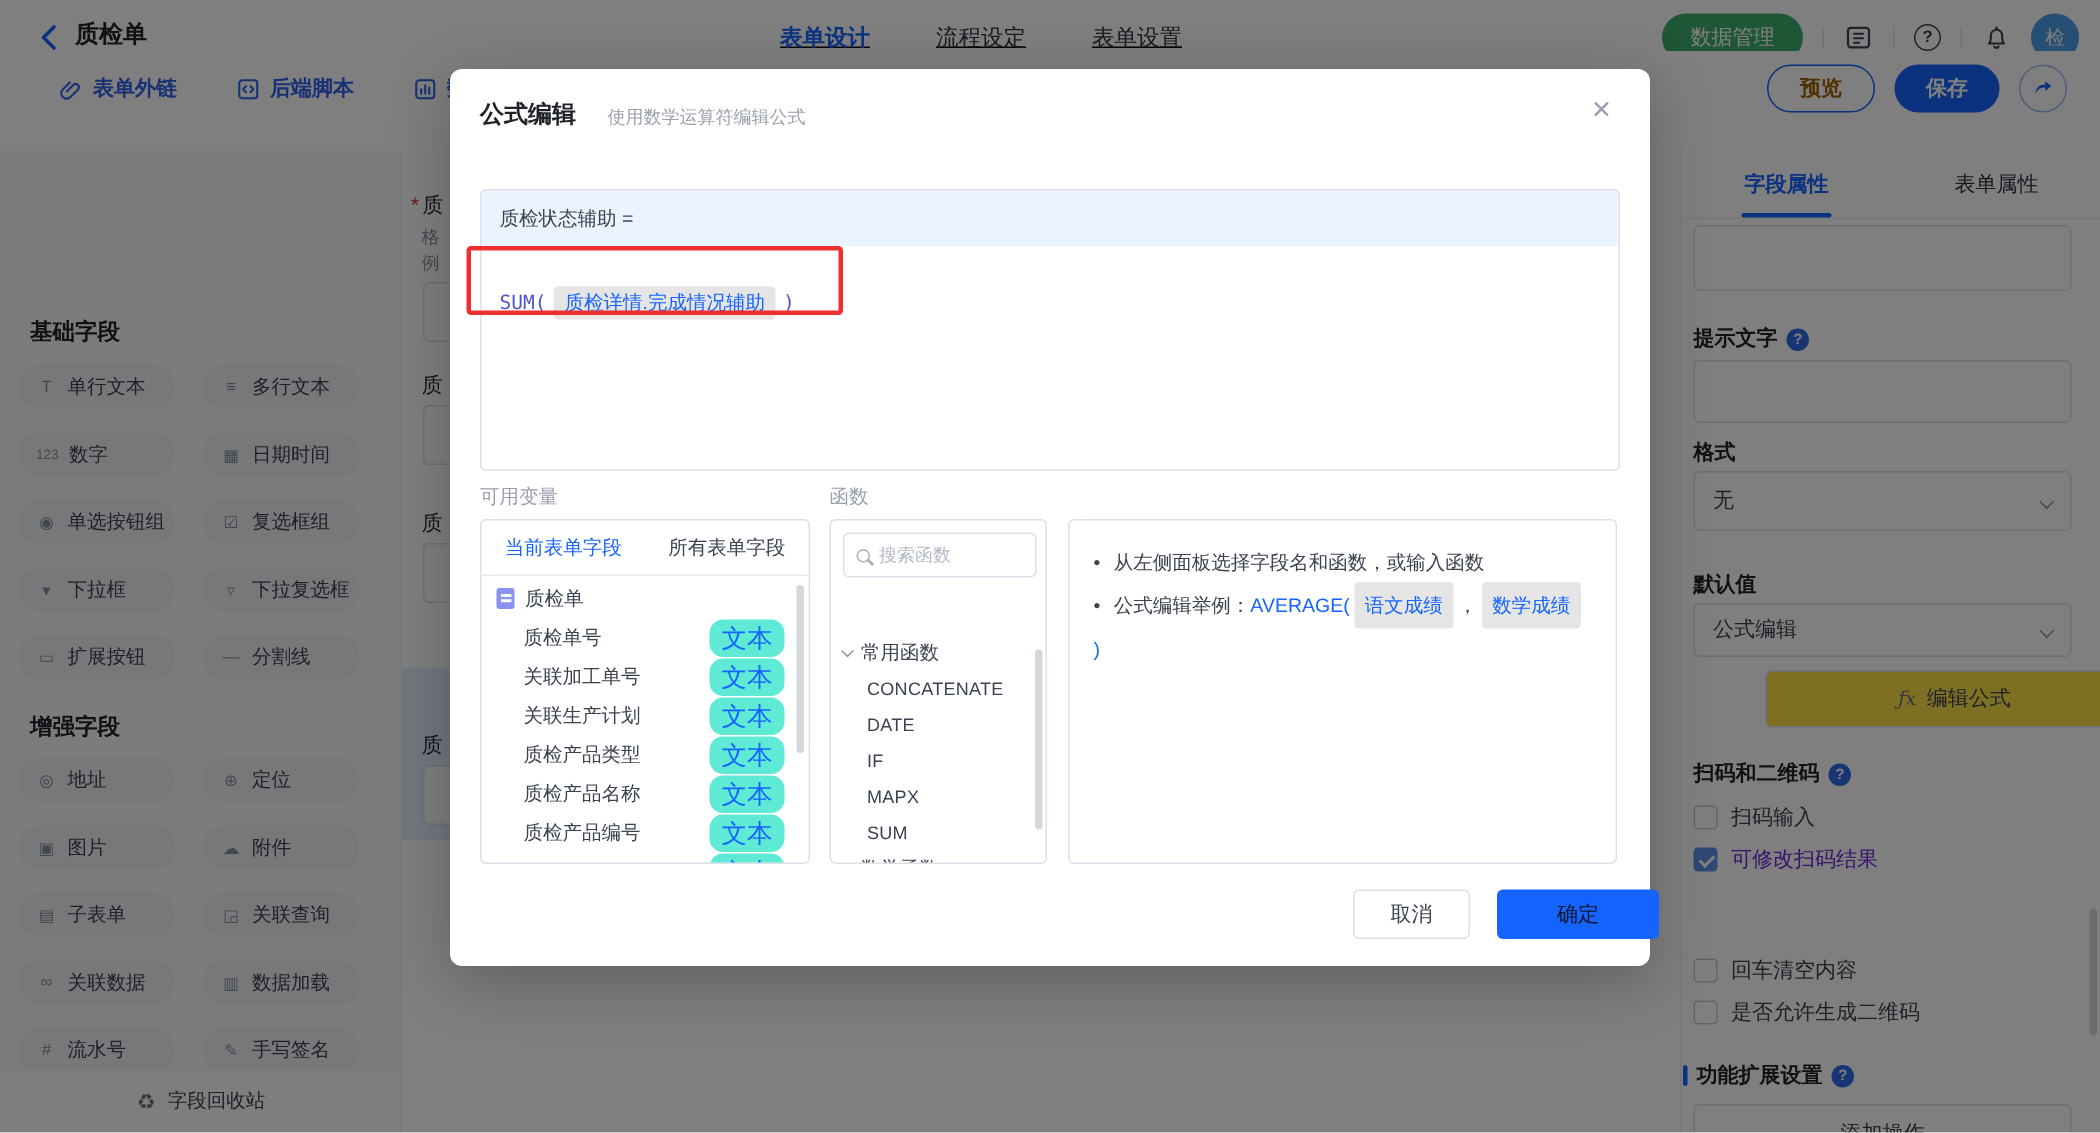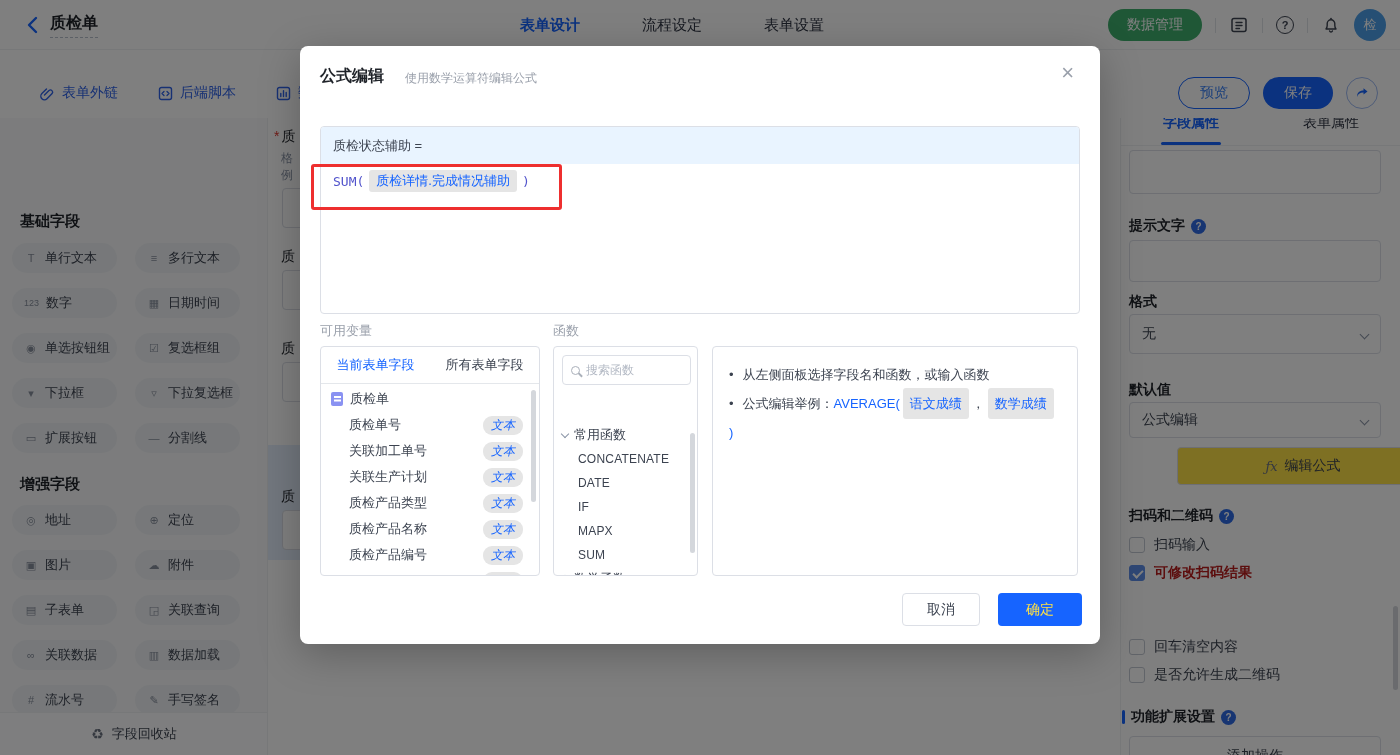--- a/index.html
+++ b/index.html
@@ -6,39 +6,39 @@
   html,body { width:1400px; height:755px; overflow:hidden;
     font-family:"Liberation Sans","DejaVu Sans",sans-serif; background:#fff; }
   #app { position:relative; width:1400px; height:755px; }
 
   
   .navbar { position:absolute; left:0; top:0; width:1400px; height:50px;
     background:#fff; border-bottom:1px solid #eef0f2; z-index:1; }
   .nav-back { position:absolute; left:22px; top:14px; width:22px; height:22px; cursor:pointer; }
   .nav-title { position:absolute; left:50px; top:13px; font-size:16px; font-weight:bold;
     color:#1f2329; border-bottom:1px dashed #b9c0cc; padding-bottom:3px; }
-  .nav-tabs { position:absolute; left:520px; top:0; height:50px; display:flex; gap:62px; align-items:center; }
+  .nav-tabs { position:absolute; left:520px; top:0; height:50px; display:flex; gap:44px; align-items:center;text-decoration:underline; }
   .nav-tab { font-size:15px; color:#2f3543; cursor:pointer; }
   .nav-tab.active { color:#1664ff; font-weight:bold; }
   .nav-right { position:absolute; right:14px; top:0; height:50px; display:flex; align-items:center; gap:13px; }
   .pill-green { background:#3fae6d; color:#fff; font-size:14px; padding:7px 19px;
     border-radius:17px; cursor:pointer; }
   .vsep { width:1px; height:15px; background:#dfe2e7; }
   .nav-ico { width:20px; height:20px; display:flex; align-items:center; justify-content:center; cursor:pointer; }
   .q-circle { width:18px; height:18px; border:1.6px solid #3c4350; border-radius:50%;
     font-size:11px; font-weight:bold; color:#3c4350; display:flex; align-items:center; justify-content:center; cursor:pointer; }
   .avatar { width:32px; height:32px; border-radius:50%; background:#4d9fe8; color:#fff;
     font-size:13px; display:flex; align-items:center; justify-content:center; cursor:pointer; }
 
   
-  .toolbar { position:absolute; left:0; top:68px; width:1400px; height:50px; background:#fff; z-index:1; }
+  .toolbar { position:absolute; left:0; top:34px; width:1400px; height:50px; background:#fff; z-index:1;font-weight:bold; }
   .tb-links { position:absolute; left:40px; top:0; height:50px; display:flex; gap:40px; align-items:center; }
   .tb-link { display:flex; align-items:center; gap:7px; font-size:14px; color:#2e62e8; cursor:pointer; }
   .tb-right { position:absolute; right:22px; top:0; height:50px; display:flex; gap:13px; align-items:center; }
-  .btn-outline-pill { border:1px solid #1664ff; color:#3b82f6; font-size:14px;
+  .btn-outline-pill { border:1px solid #1664ff; color:#a16207; font-size:14px;
     padding:6px 21px; border-radius:17px; background:#fff; cursor:pointer; }
   .btn-solid-pill { background:#1664ff; color:#fff; font-size:14px;
     padding:7px 21px; border-radius:17px; cursor:pointer; }
   .btn-circle { width:32px; height:32px; border:1px solid #9db9f2; border-radius:50%;
     display:flex; align-items:center; justify-content:center; cursor:pointer; }
 
   
   .sidebar { position:absolute; left:0; top:100px; width:268px; height:655px;
     background:#f8f9fb; border-right:1px solid #eef0f2; overflow:hidden; }
   .sec-title { position:absolute; left:20px; font-size:15px; font-weight:bold; color:#1f2329; }
@@ -84,59 +84,59 @@
   .fx-btn { position:absolute; left:8px; width:252px; height:38px; border:1px solid #dcdfe6; border-radius:4px;
     background:#fde047; display:flex; align-items:center; justify-content:center; gap:7px;
     font-size:14px; color:#3c4350; cursor:pointer;margin-left:48px; }
   .fx-glyph { font-style:italic; font-family:"DejaVu Serif",serif; color:#6b7280; font-size:13px; }
   .cb-row { position:absolute; left:8px; display:flex; align-items:center; gap:9px; cursor:pointer; }
   .cb { width:16px; height:16px; border:1px solid #c3c9d2; border-radius:3px; background:#fff; position:relative; }
   .cb.checked { background:#5e8fe8; border-color:#5e8fe8; }
   .cb.checked::after { content:""; position:absolute; left:3px; top:4px; width:8px; height:4px;
     border-left:2px solid #fff; border-bottom:2px solid #fff; transform:rotate(-45deg); }
   .cb-label { font-size:14px; color:#3c4350; }
-  .cb-label.dim { color:#b91c1c;font-weight:bold; }
+  .cb-label.dim { color:#6d28d9; }
   .sec-head { position:absolute; left:1px; display:flex; align-items:center; gap:6px;
     font-size:14px; font-weight:bold; color:#1f2329; }
   .blue-bar { width:3px; height:14px; background:#1664ff; border-radius:2px; }
   .scroll-thumb { position:absolute; background:#d4d7dc; border-radius:3px; cursor:pointer; }
 
   
   .overlay { position:absolute; inset:0; background:rgba(0,0,0,0.5); z-index:50; }
   .modal { position:absolute; left:300px; top:46px; width:800px; height:598px; background:#fff;
     border-radius:8px; box-shadow:0 10px 40px rgba(0,0,0,.25); z-index:60; }
   .m-title { position:absolute; left:20px; top:20px; font-size:16px; font-weight:bold; color:#1f2329; }
   .m-sub { position:absolute; left:105px; top:24px; font-size:12px; color:#9aa0ab; }
   .m-close { position:absolute; right:26px; top:16px; font-size:22px; color:#9aa0ab; cursor:pointer; line-height:1; }
   .f-box { position:absolute; left:20px; top:80px; width:760px; height:188px;
     border:1px solid #dcdfe6; border-radius:4px; overflow:hidden; }
   .f-band { height:37px; background:#e9f4ff; display:flex; align-items:center; padding-left:12px;
     font-size:13px; color:#3c4350; }
-  .f-body { padding:6px 12px; font-size:13px; display:flex; align-items:center; gap:2px; cursor:text;text-align:right; }
+  .f-body { padding:27px 12px; font-size:13px; display:flex; align-items:center; gap:2px; cursor:text;text-align:right; }
   .code { font-family:"DejaVu Sans Mono",monospace; color:#5254cc; }
   .chip { background:#e5e5e5; color:#1664ff; padding:2px 7px; border-radius:3px; font-size:13px;
     margin:0 3px; cursor:pointer; white-space:nowrap; }
   .red-annotation { position:absolute; left:11px; top:118px; width:251px; height:46px;
     border:3px solid #ee2f2f; border-radius:3px; z-index:5; pointer-events:none; }
   .panel-label { position:absolute; top:276px; font-size:13px; color:#9aa0ab; }
   .v-panel { position:absolute; left:20px; top:300px; width:220px; height:230px;
     border:1px solid #dcdfe6; border-radius:4px; overflow:hidden; }
   .v-tabs { height:37px; display:flex; border-bottom:1px solid #e4e7eb; }
   .v-tab { flex:1; display:flex; align-items:center; justify-content:center; font-size:13px;
     color:#3c4350; cursor:pointer; }
   .v-tab.active { color:#1664ff; }
   .v-list { position:relative; height:192px; overflow:hidden; }
   .v-root { display:flex; align-items:center; gap:7px; padding:6px 0 4px 10px; font-size:13px; color:#3c4350; cursor:pointer; }
   .doc-ic { position:relative; width:12px; height:14px; background:#8a92f2; border-radius:2px; }
   .doc-ic::after { content:""; position:absolute; left:2.5px; top:4px; width:7px; height:1.5px;
     background:#fff; box-shadow:0 3.5px 0 #fff; }
   .v-row { display:flex; align-items:center; padding:0 16px 0 28px; height:26px; font-size:13px;
     color:#3c4350; cursor:pointer; }
-  .tag { margin-left:auto; background:#e5e5e5; color:#1664ff; font-size:12px;
-    padding:1px 8px; border-radius:9px;font-style:italic; }
+  .tag { margin-left:auto; background:#5eead4; color:#1664ff; font-size:17px;
+    padding:1px 8px; border-radius:9px; }
   .fn-panel { position:absolute; left:253px; top:300px; width:145px; height:230px;
     border:1px solid #dcdfe6; border-radius:4px; overflow:hidden; }
   .search-box { position:absolute; left:8px; top:8px; width:129px; height:30px; border:1px solid #dcdfe6;
     border-radius:4px; display:flex; align-items:center; gap:6px; padding:0 8px; }
   .search-box input { border:none; outline:none; width:86px; font-size:12px; color:#000000;
     font-family:inherit; background:transparent; }
   .search-box input::placeholder { color:#b3b9c4; }
   .mag { width:9px; height:9px; border:1.5px solid #aab0ba; border-radius:50%; position:relative; flex:none; }
   .mag::after { content:""; position:absolute; width:5px; height:1.5px; background:#aab0ba;
     transform:rotate(45deg); right:-4px; bottom:-2px; }
@@ -150,22 +150,22 @@
   .fn-row { height:24px; padding-left:24px; font-size:12px; color:#3c4350; display:flex;
     align-items:center; cursor:pointer; letter-spacing:.2px; }
   .tips { position:absolute; left:412px; top:300px; width:366px; height:230px;
     border:1px solid #dcdfe6; border-radius:4px; padding:14px 16px; }
   .tip-line { font-size:13px; color:#3c4350; line-height:27px; display:flex; align-items:center; flex-wrap:wrap; }
   .bullet { margin-right:9px; color:#3c4350; }
   .blue-txt { color:#1664ff; }
   .m-cancel { position:absolute; left:602px; top:547px; width:78px; height:33px; border:1px solid #dcdfe6;
     border-radius:4px; background:#fff; font-size:14px; color:#3c4350; display:flex;
     align-items:center; justify-content:center; cursor:pointer; }
-  .m-confirm { position:absolute; left:698px; top:547px; width:84px; height:33px; background:#1664ff;
-    border-radius:4px; font-size:14px; color:#fde047; display:flex; align-items:center;
+  .m-confirm { position:absolute; left:698px; top:547px; width:108px; height:33px; background:#1664ff;
+    border-radius:4px; font-size:14px; color:#0f172a; display:flex; align-items:center;
     justify-content:center; cursor:pointer; }
   svg { display:block; }
 </style>
 </head>
 <body>
 
 <div id="app">
 
   <header class="navbar">
     <span class="nav-back">

